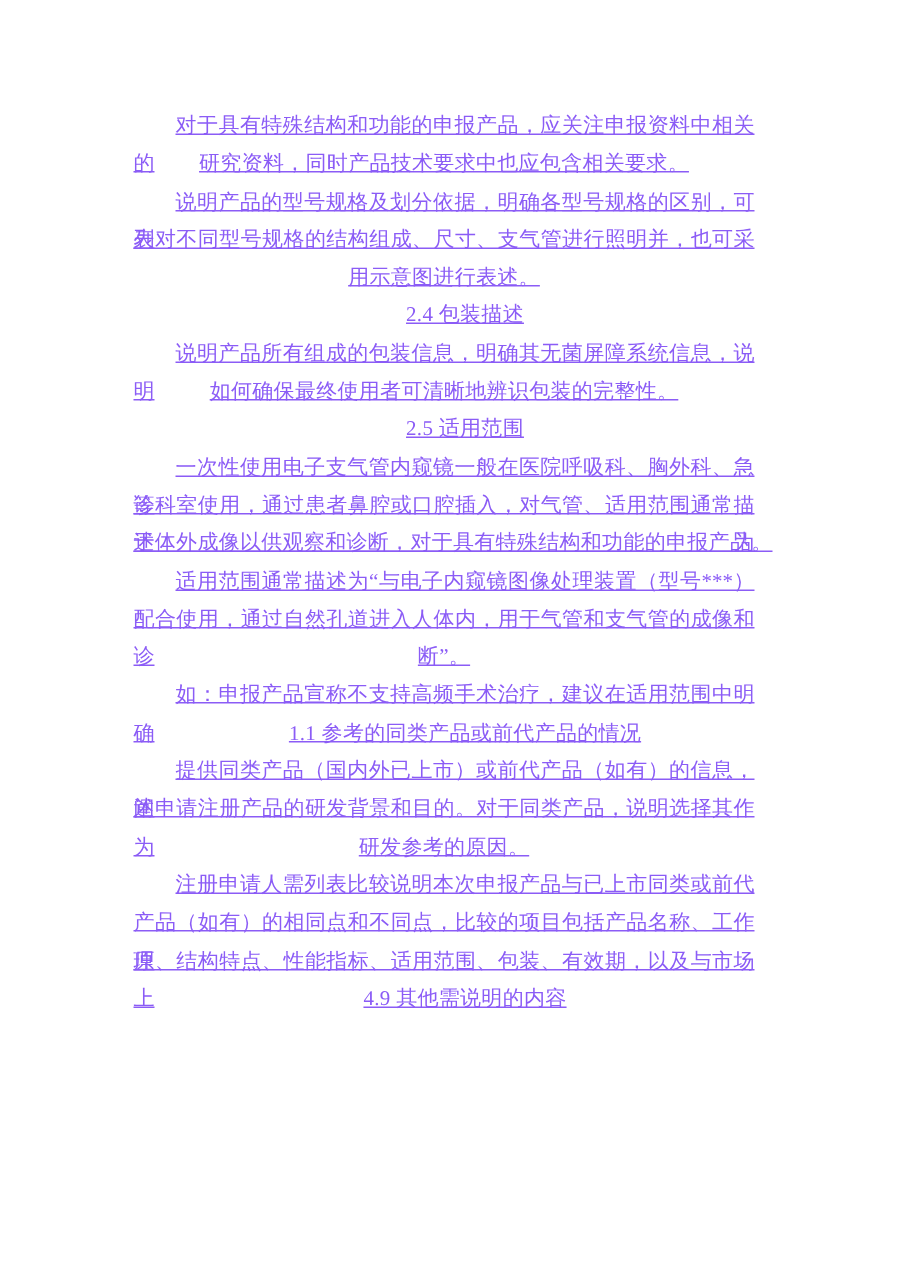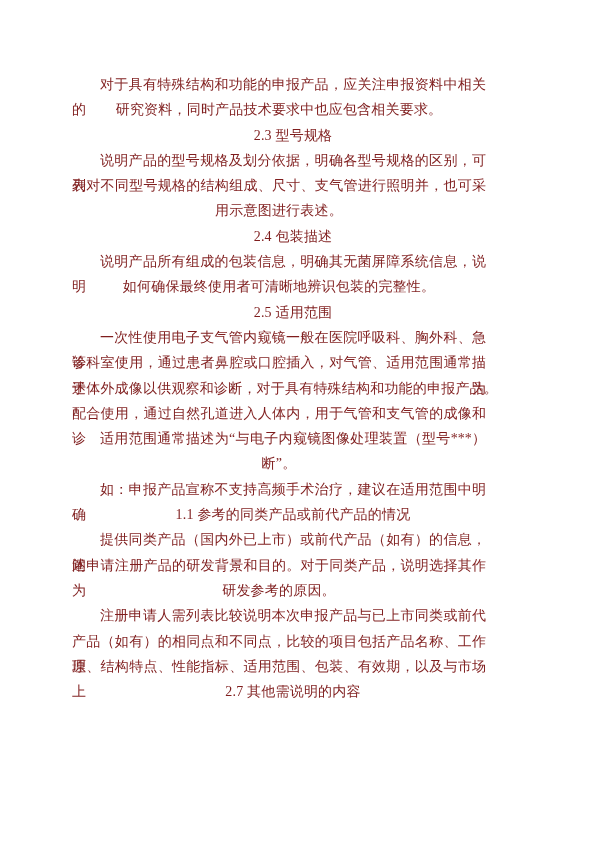--- a/index.html
+++ b/index.html
@@ -10,26 +10,27 @@
   .page {
     position: relative;
     width: 600px;
     height: 848px;
     background: #ffffff;
     overflow: hidden;
     font-family: "Liberation Serif", "DejaVu Serif", serif;
   }
   .content {
     position: absolute;
-    left: 72px;
+    left: 89px;
     top: 72px;
     width: 414px;
     font-size: 14px;
-    color: #7f1d1d;
+    color: #8b5cf6;
     letter-spacing: 0.2px;
+    text-decoration: underline;
   }
   .line {
     height: 25.3px;
     line-height: 25.3px;
     white-space: nowrap;
     text-align: center;
   }
   .line.fill {
     white-space: normal;
     letter-spacing: normal;
@@ -40,37 +41,36 @@
     text-indent: 2em;
   }
 </style>
 </head>
 <body>
 
 <div class="page">
   <div class="content">
     <div class="line indent fill">对于具有特殊结构和功能的申报产品，应关注申报资料中相关的</div>
     <div class="line">研究资料，同时产品技术要求中也应包含相关要求。</div>
-    <div class="line indent">2.3 型号规格</div>
     <div class="line indent fill">说明产品的型号规格及划分依据，明确各型号规格的区别，可列</div>
     <div class="line fill">表对不同型号规格的结构组成、尺寸、支气管进行照明并，也可采</div>
     <div class="line">用示意图进行表述。</div>
     <div class="line indent">2.4 包装描述</div>
     <div class="line indent fill">说明产品所有组成的包装信息，明确其无菌屏障系统信息，说明</div>
     <div class="line">如何确保最终使用者可清晰地辨识包装的完整性。</div>
     <div class="line indent">2.5 适用范围</div>
     <div class="line indent fill">一次性使用电子支气管内窥镜一般在医院呼吸科、胸外科、急诊</div>
     <div class="line fill">等科室使用，通过患者鼻腔或口腔插入，对气管、适用范围通常描述为</div>
     <div class="line">于体外成像以供观察和诊断，对于具有特殊结构和功能的申报产品。</div>
+    <div class="line indent fill">适用范围通常描述为“与电子内窥镜图像处理装置（型号***）</div>
     <div class="line fill">配合使用，通过自然孔道进入人体内，用于气管和支气管的成像和诊</div>
-    <div class="line indent fill">适用范围通常描述为“与电子内窥镜图像处理装置（型号***）</div>
     <div class="line">断”。</div>
     <div class="line indent fill">如：申报产品宣称不支持高频手术治疗，建议在适用范围中明确</div>
     <div class="line indent">1.1 参考的同类产品或前代产品的情况</div>
     <div class="line indent fill">提供同类产品（国内外已上市）或前代产品（如有）的信息，阐</div>
     <div class="line fill">述申请注册产品的研发背景和目的。对于同类产品，说明选择其作为</div>
     <div class="line">研发参考的原因。</div>
     <div class="line indent fill">注册申请人需列表比较说明本次申报产品与已上市同类或前代</div>
     <div class="line fill">产品（如有）的相同点和不同点，比较的项目包括产品名称、工作原</div>
     <div class="line fill">理、结构特点、性能指标、适用范围、包装、有效期，以及与市场上</div>
-    <div class="line indent">2.7 其他需说明的内容</div>
+    <div class="line indent">4.9 其他需说明的内容</div>
   </div>
 </div>
 
 </body></html>

